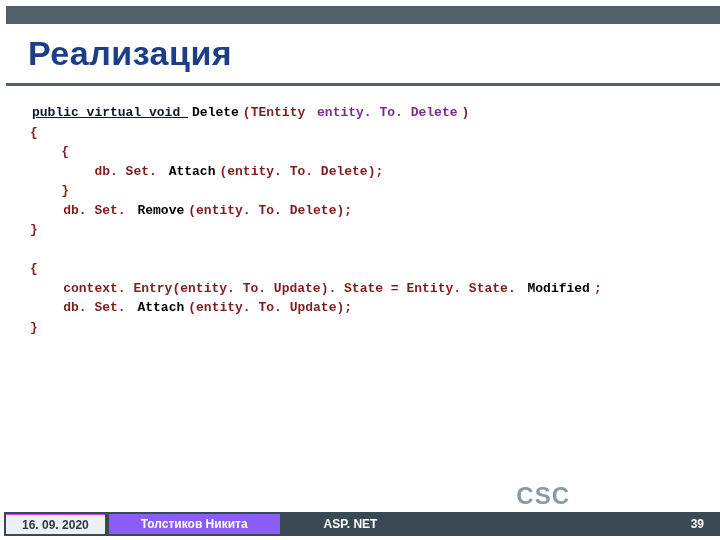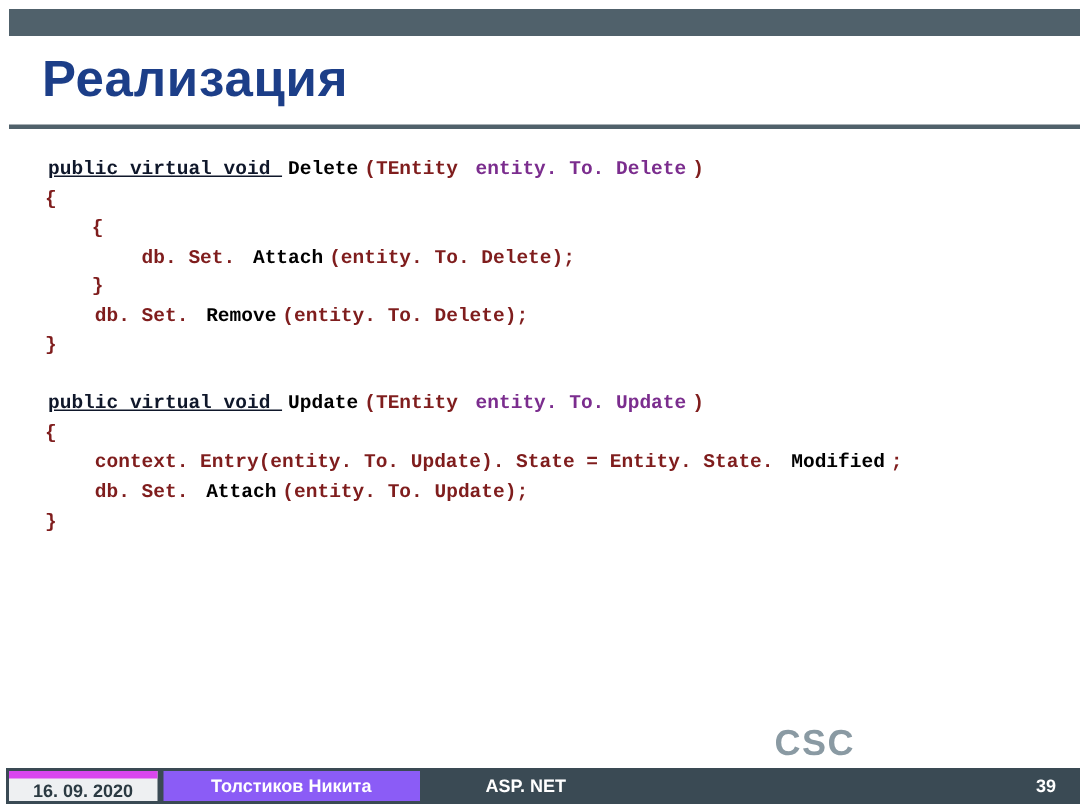--- a/index.html
+++ b/index.html
@@ -56,21 +56,21 @@
     color: #fff;
     font-size: 12px;
   }
   .fb-date {
     background: #eef0f2;
     color: #2b3a42;
     display: flex;
     align-items: center;
     padding: 0 16px;
     font-weight: bold;
-    border-top: 5px solid #d946ef;
+    border-top: 1px solid #d946ef;
   }
   .fb-author {
     background: #8b5cf6;
     display: flex;
     align-items: center;
     padding: 0 32px;
     font-weight: bold;
   }
   .fb-course {
     display: flex;
@@ -97,21 +97,20 @@
 
 <div class="content">
   <div class="pre-line"><span class="kw">public virtual void </span><span class="fn">Delete</span><span class="id">(TEntity </span><span class="violet">entity. To. Delete</span><span class="id">)</span></div>
   <div class="pre-line id">{</div>
   <div class="pre-line id">    {</div>
   <div class="pre-line"><span class="id">        db. Set. </span><span class="fn">Attach</span><span class="id">(entity. To. Delete);</span></div>
   <div class="pre-line id">    }</div>
   <div class="pre-line"><span class="id">    db. Set. </span><span class="fn">Remove</span><span class="id">(entity. To. Delete);</span></div>
   <div class="pre-line id">}</div>
   <div class="pre-line">&nbsp;</div>
-  <div class="pre-line"><span class="kw">public virtual void </span><span class="fn">Update</span><span class="id">(TEntity </span><span class="violet">entity. To. Update</span><span class="id">)</span></div>
   <div class="pre-line id">{</div>
   <div class="pre-line"><span class="id">    context. Entry(entity. To. Update). State = Entity. State. </span><span class="fn">Modified</span><span class="id">;</span></div>
   <div class="pre-line"><span class="id">    db. Set. </span><span class="fn">Attach</span><span class="id">(entity. To. Update);</span></div>
   <div class="pre-line id">}</div>
 </div>
 
 <div class="footer">
   <div class="logo">CSC</div>
   <div class="footerbar">
     <div class="fb-date">16. 09. 2020</div>

